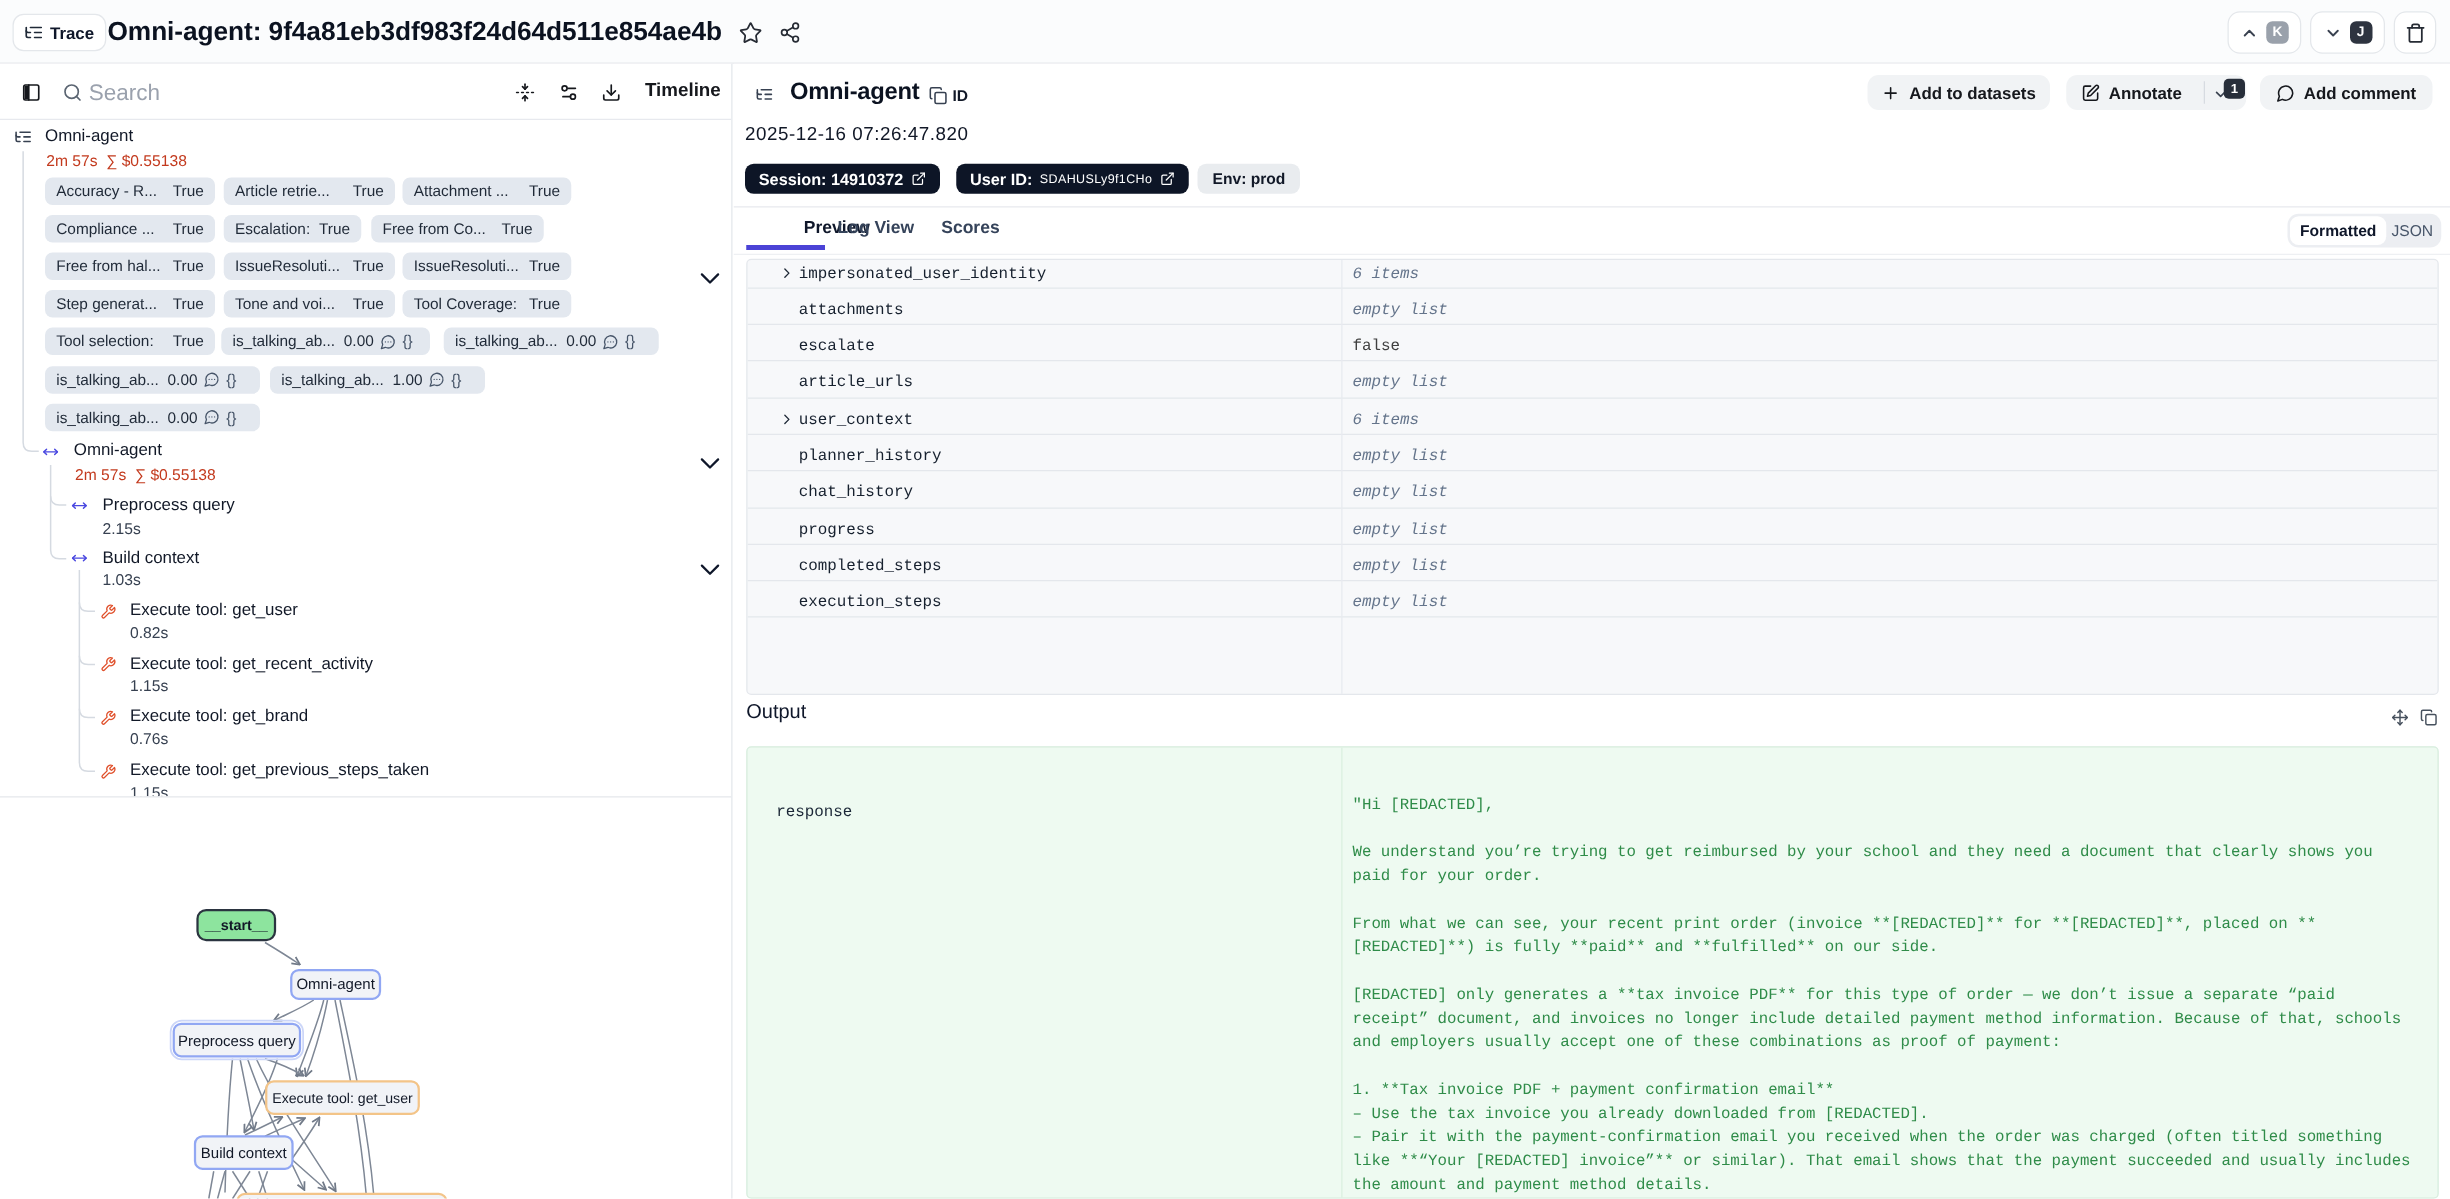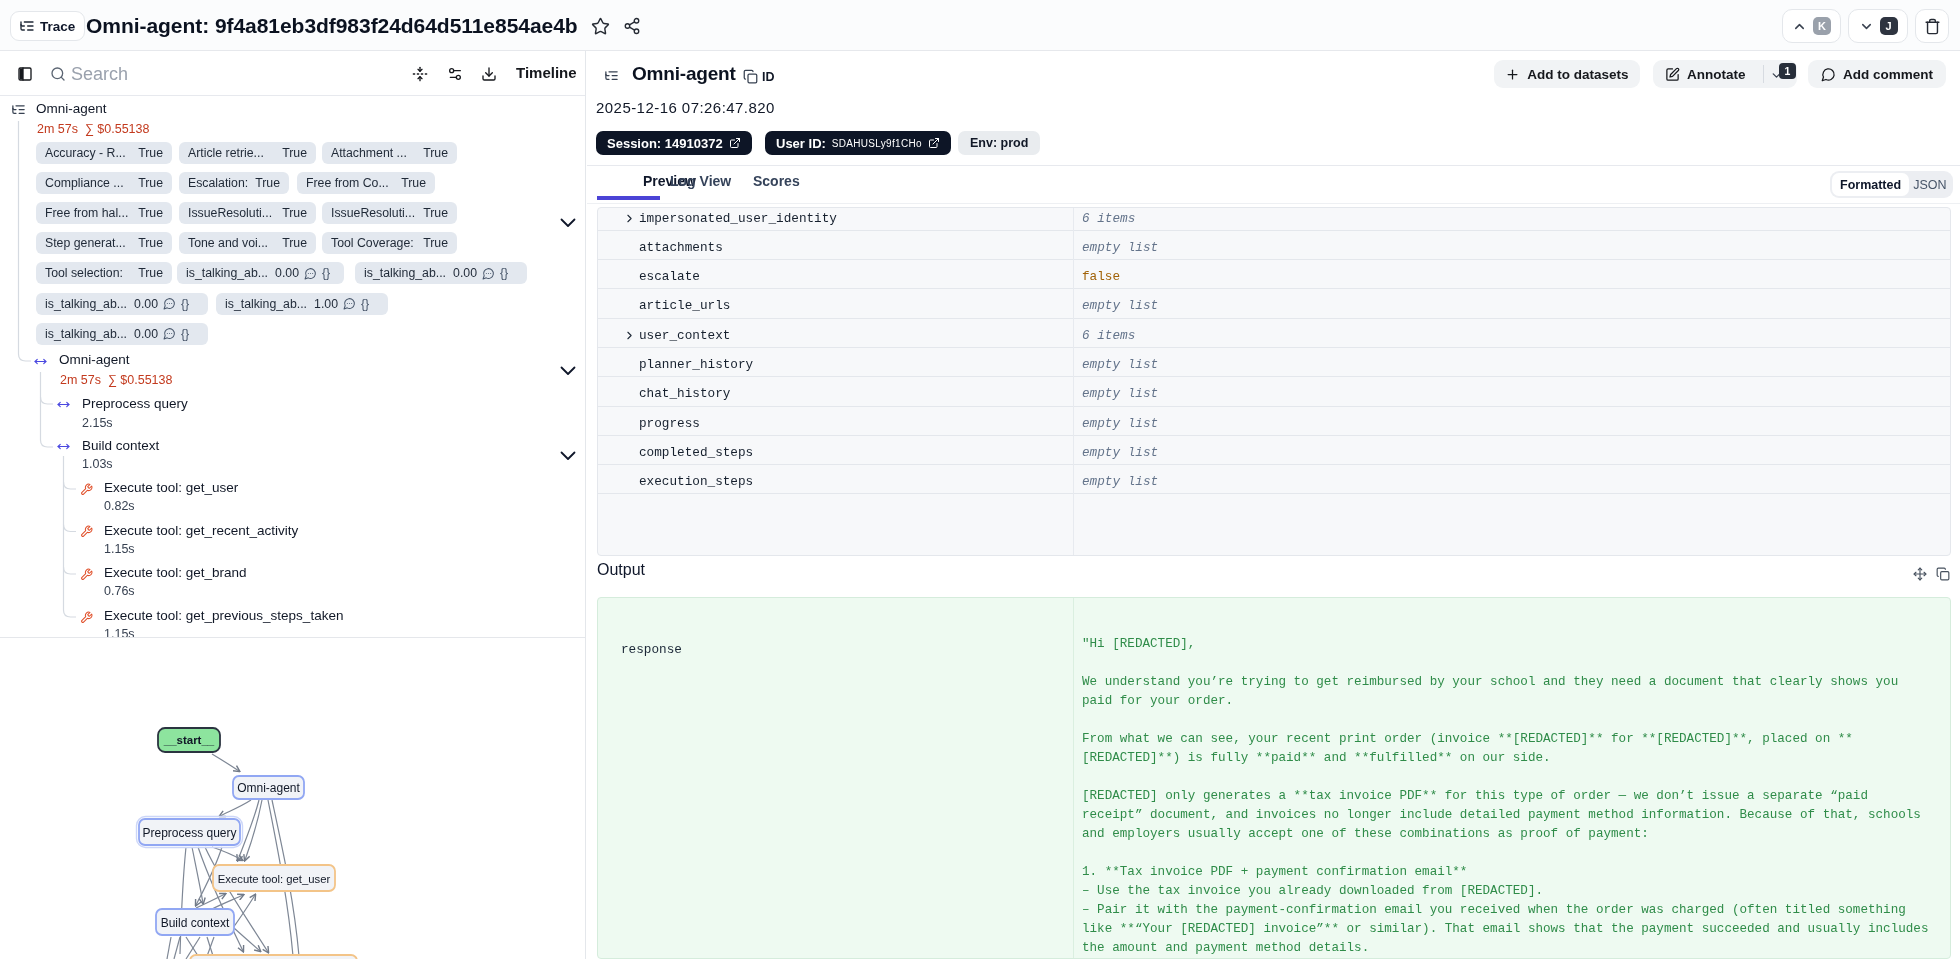--- a/index.html
+++ b/index.html
@@ -58,21 +58,21 @@
   padding:0 8px; font-size:12.5px; font-weight:600; color:#0f172a; }
 #seg .s2 { padding:0 8px 0 4px; font-size:12.5px; color:#475569; }
 
 #iotbl { position:absolute; left:10px; top:156px; width:1354px; height:349px; overflow:hidden;
   border:1px solid #e4e7ec; border-radius:4px; background:#f7f8fa; }
 #ioin { position:absolute; left:0; top:-6.5px; width:1352px; }
 .iorow { position:relative; height:29.3px; border-bottom:1px solid #e4e7ec;
   font-family:"Liberation Mono", monospace; font-size:12.7px; }
 .iorow .k { position:absolute; left:41px; top:9px; color:#16202e; }
 .iorow .v { position:absolute; left:484px; top:9px; color:#64748b; font-style:italic; }
-.iorow .v.red { color:#a16207; font-style:normal; }
+.iorow .v.red { color:#404040; font-style:normal; }
 .iorow .v.grn { color:#2e9e44; font-style:normal; }
 .iorow .v.blu { color:#2448cf; font-style:normal; }
 #iosep { position:absolute; left:475px; top:0; width:1px; height:349px; background:#e7eaef; }
 .exp { position:absolute; left:25px; top:10px; }
 
 #outlbl { position:absolute; left:10px; top:510px; font-size:16px; font-weight:500; color:#0f172a; }
 #outtbl { position:absolute; left:10px; top:546px; width:1354px; height:362px;
   border:1px solid #d5ecdc; border-radius:4px; background:#eefaf1; overflow:hidden; }
 #outhdr { position:absolute; left:0; top:0; width:1352px; height:31px; background:#eaf7ee;
   border-bottom:1px solid #daefe0; font-size:13.5px; color:#3f4a56; }

